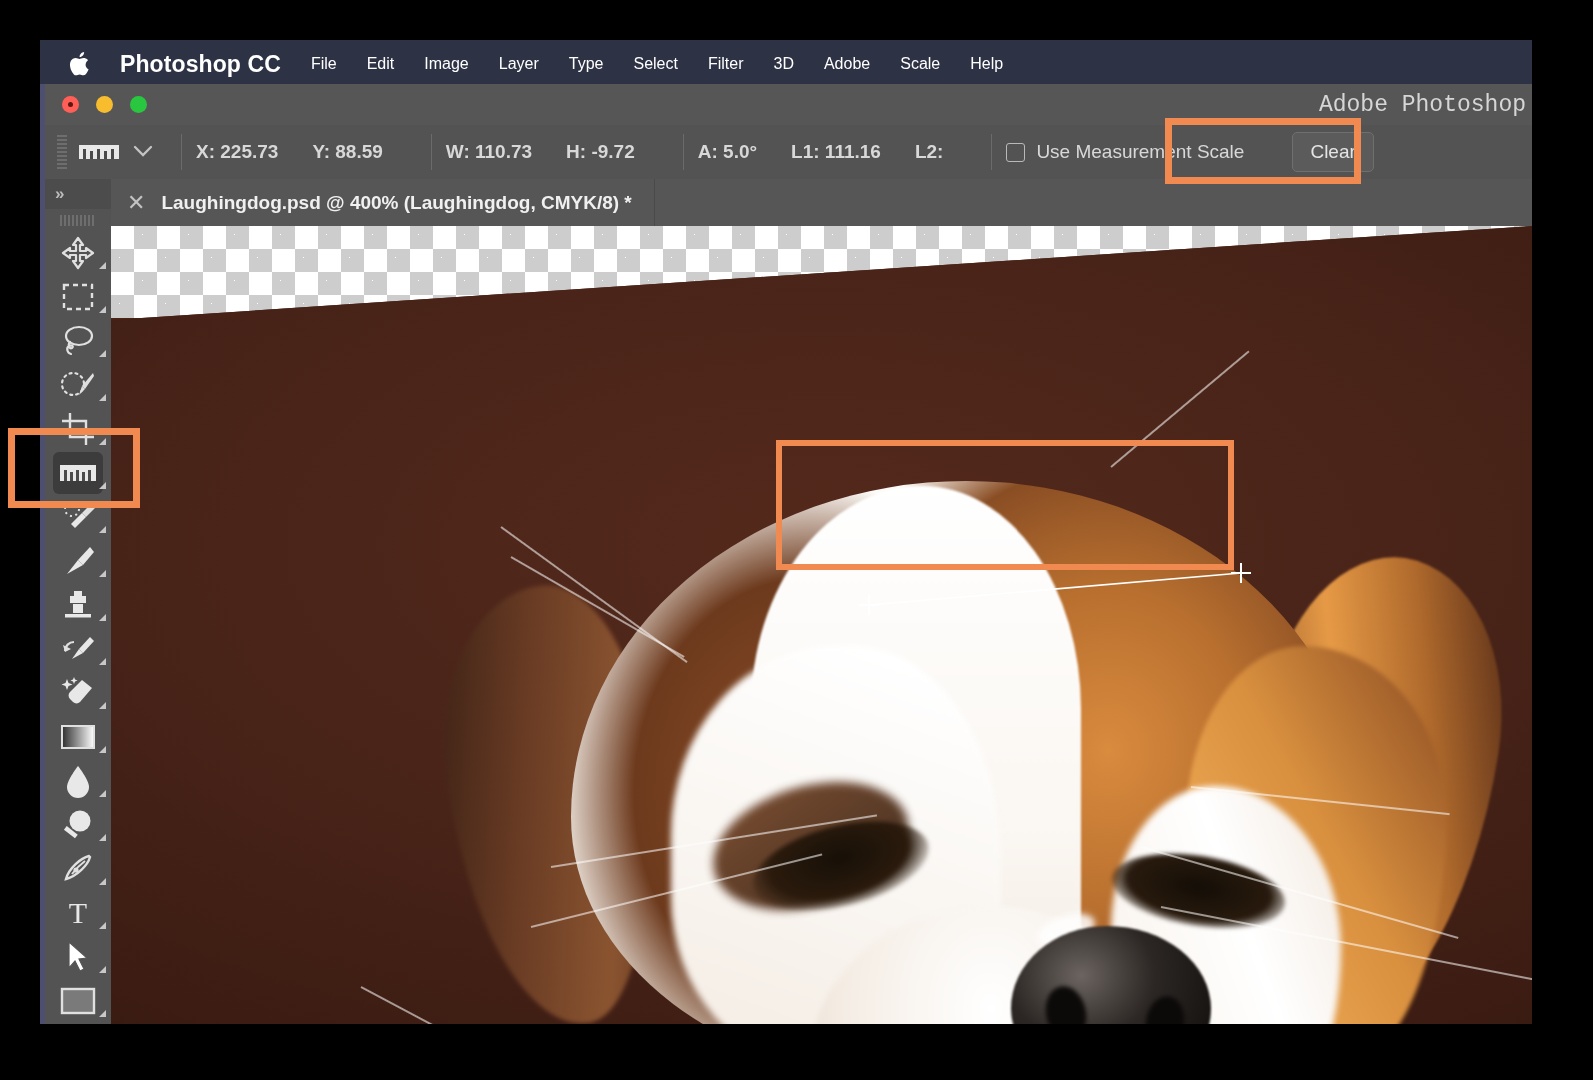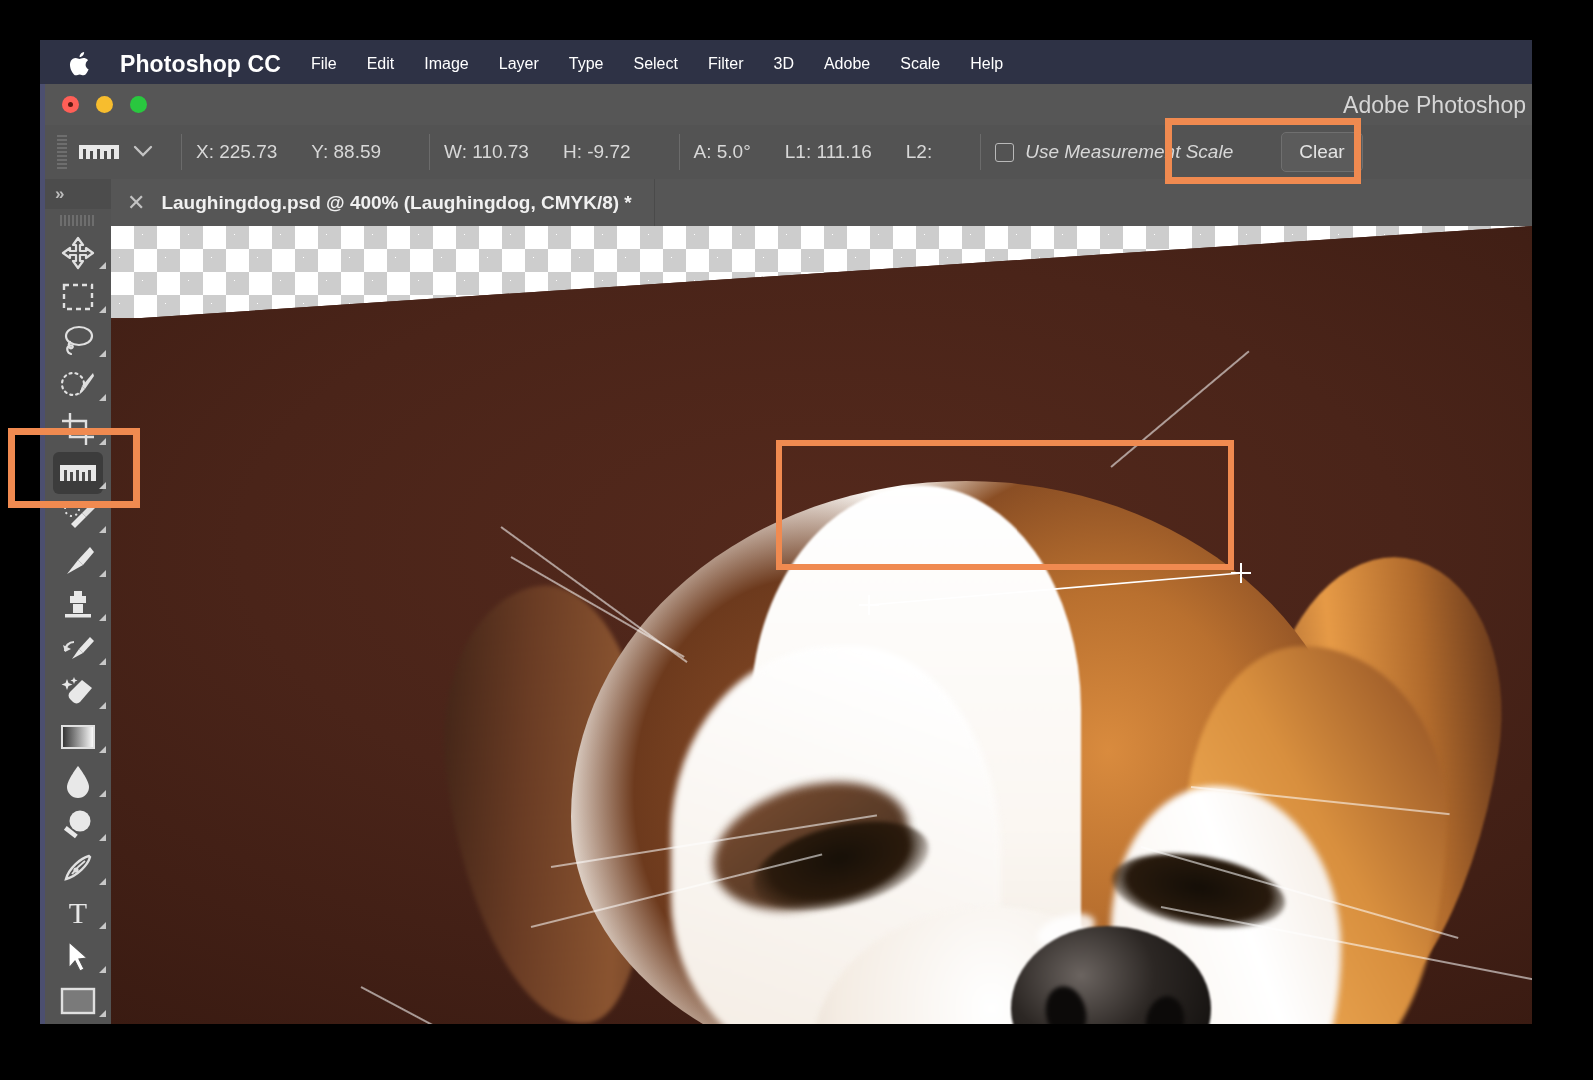--- a/index.html
+++ b/index.html
@@ -77,20 +77,21 @@
     background: #5b1810; border-radius: 50%;
   }
   .dot.yellow { background: #f7bd2e; }
   .dot.green { background: #29c73f; }
   .win-title {
     position: absolute;
     right: 6px; top: 8px;
     font-size: 23px;
     color: #d6d6d6;
     white-space: nowrap;
+    font-family: Liberation Mono, monospace;
   }
 
   
   .optionsbar {
     position: absolute;
     left: 0; top: 41px; right: 0;
     height: 54px;
     background: #535353;
     display: flex;
     align-items: center;
@@ -110,23 +111,23 @@
   }
   .chev {
     margin-left: 12px; margin-right: 14px;
     opacity: .85;
   }
   .divider {
     width: 1px; height: 36px;
     background: #6b6b6b;
     margin: 0 14px;
   }
-  .field { white-space: nowrap; margin-right: 34px; }
+  .field { white-space: nowrap; margin-right: 34px; font-weight: bold; }
   .field:last-child { margin-right: 0; }
-  .checkrow { display: flex; align-items: center; gap: 11px; white-space: nowrap; font-style: italic; }
+  .checkrow { display: flex; align-items: center; gap: 11px; white-space: nowrap; }
   .checkbox {
     width: 17px; height: 17px;
     border: 1px solid #b9b9b9;
     border-radius: 3px;
     background: #535353;
   }
   .opt-btn {
     border: 1px solid #6f6f6f;
     border-radius: 5px;
     background: #5b5b5b;

